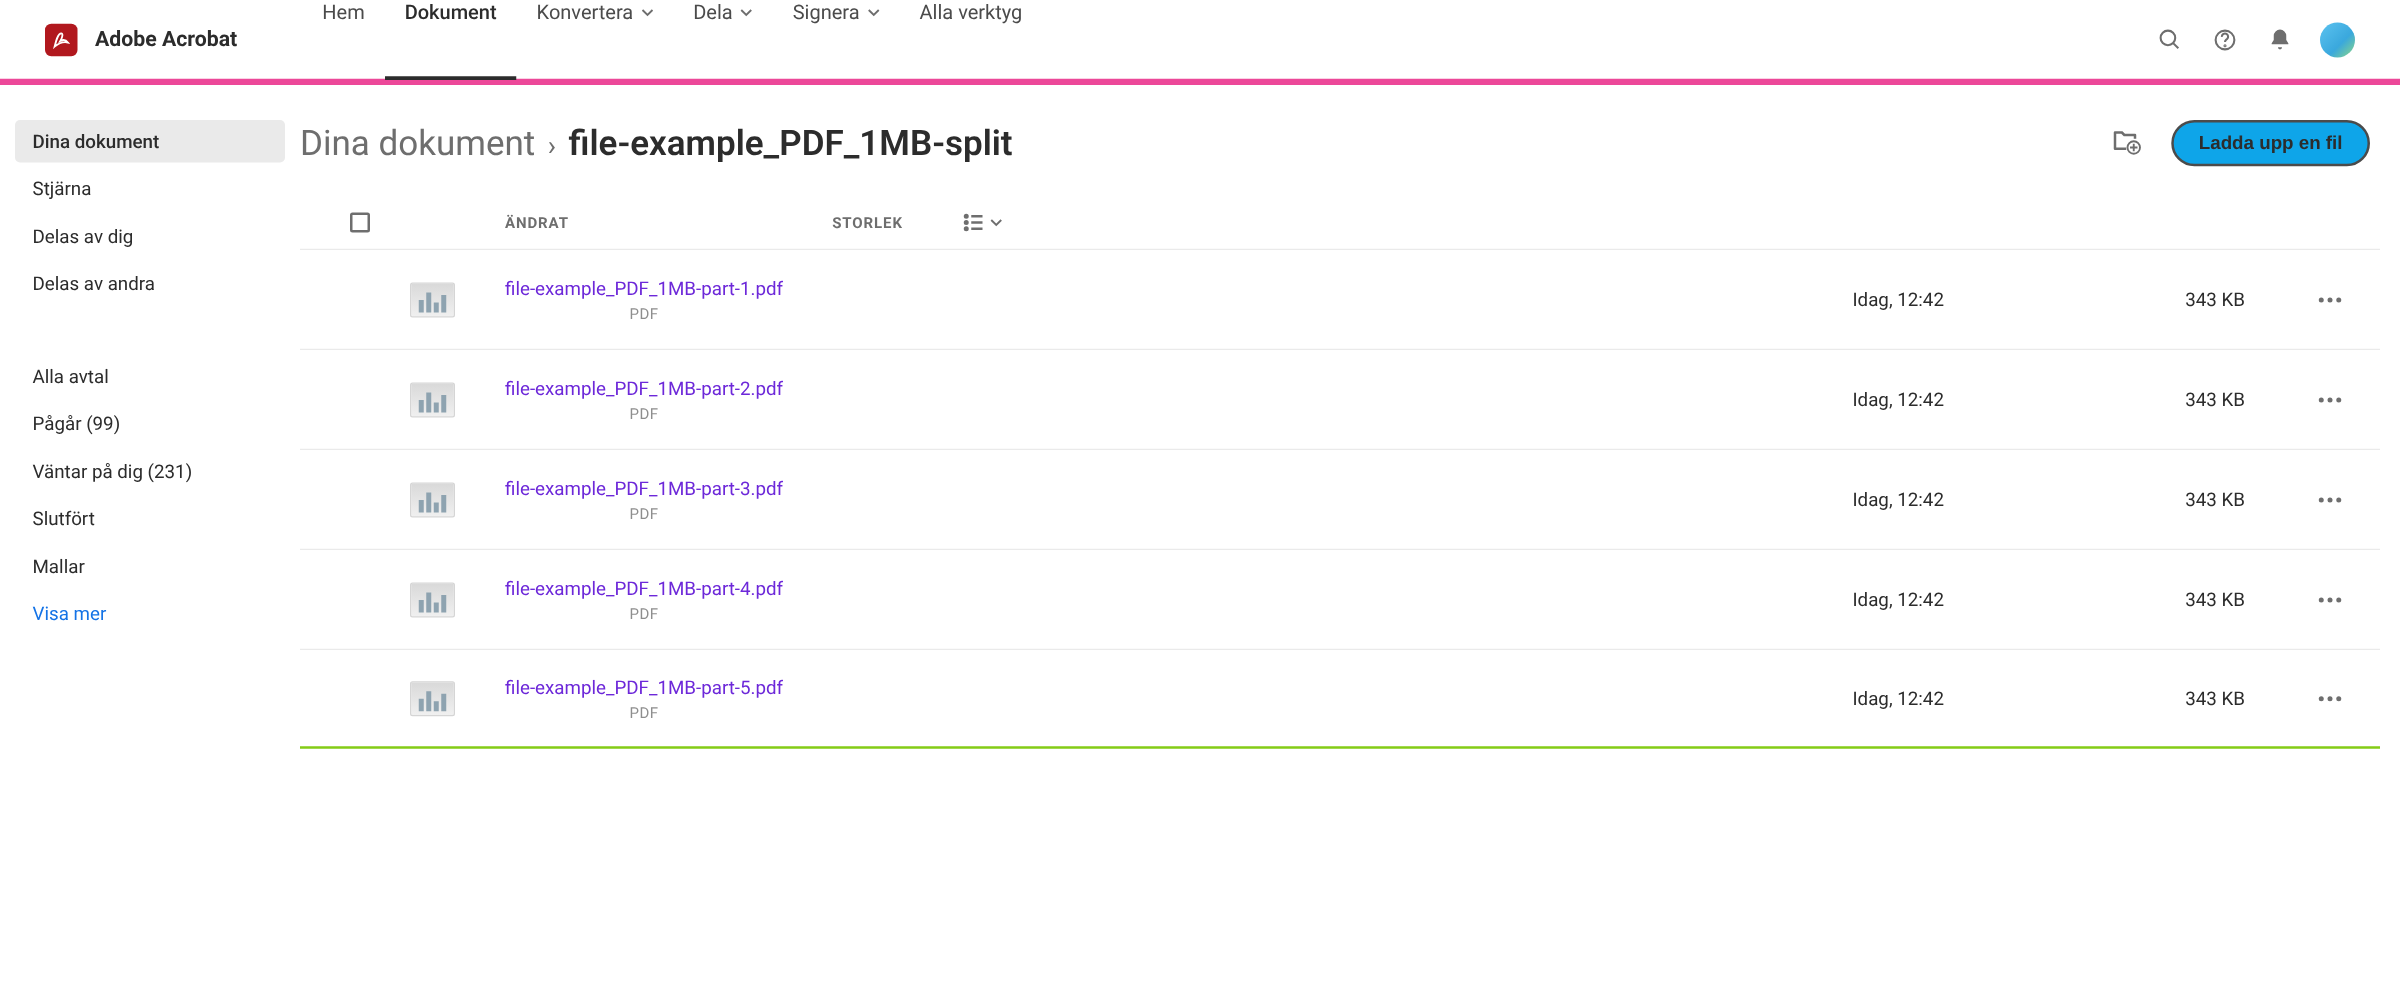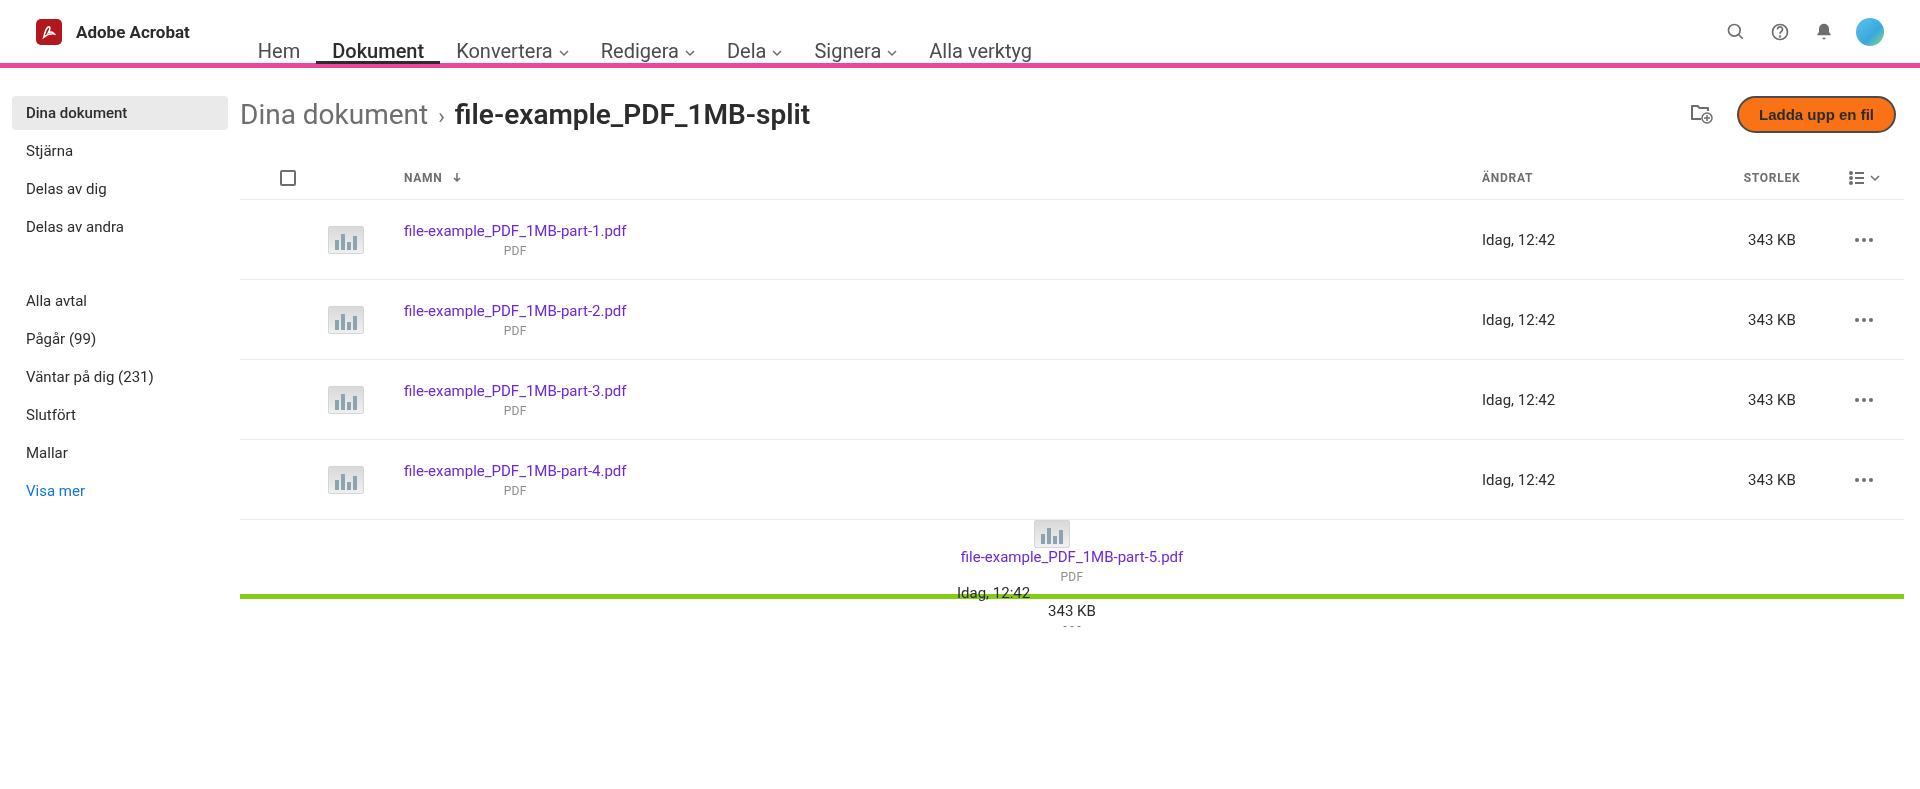--- a/index.html
+++ b/index.html
@@ -4,21 +4,21 @@
 <style>
 * { margin: 0; padding: 0; box-sizing: border-box; }
 body { font-family: -apple-system, BlinkMacSystemFont, "Segoe UI", Roboto, Helvetica, Arial, sans-serif; background: #fff; color: #2c2c2c; }
 
 .topbar { display: flex; align-items: center; height: 68px; padding: 0 36px; border-bottom: 5px solid #ec4899; }
 .brand { display: flex; align-items: center; gap: 14px; }
 .brand-logo { width: 26px; height: 26px; background: #b1181e; border-radius: 5px; display: flex; align-items: center; justify-content: center; }
 .brand-logo svg { width: 16px; height: 16px; }
 .brand-name { font-size: 17px; font-weight: 700; color: #2c2c2c; }
 .nav { display: flex; align-items: stretch; margin-left: 52px; height: 100%; }
-.nav-item { display: flex; align-items: flex-end; padding: 0 16px; font-size: 20px; color: #4b4b4b; cursor: pointer; position: relative; gap: 6px; }
+.nav-item { display: flex; align-items: flex-start; padding: 0 16px; font-size: 16px; color: #4b4b4b; cursor: pointer; position: relative; gap: 6px; }
 .nav-item.active::after { content: ""; position: absolute; left: 0; right: 0; bottom: -1px; height: 3px; background: #2c2c2c; }
 .nav-item.active { color: #2c2c2c; font-weight: 500; }
 .chev { display: inline-block; }
 .topbar-right { margin-left: auto; display: flex; align-items: center; gap: 20px; }
 .icon-btn { width: 24px; height: 24px; display: flex; align-items: center; justify-content: center; color: #6e6e6e; cursor: pointer; }
 .avatar { width: 28px; height: 28px; border-radius: 50%; background: linear-gradient(135deg, #5cc3f0 0%, #3aa8dd 60%, #8dd985 100%); }
 
 .layout { display: flex; }
 .sidebar { width: 240px; padding: 28px 12px; flex-shrink: 0; }
 .side-group { margin-bottom: 40px; }
@@ -26,36 +26,36 @@
 .side-item.active { background: #eaeaea; font-weight: 500; }
 .side-item.link { color: #1473e6; }
 
 .main { flex: 1; padding: 28px 16px 28px 0; }
 .main-header { display: flex; align-items: center; margin-bottom: 24px; padding-right: 8px; }
 .crumbs { display: flex; align-items: baseline; gap: 10px; font-size: 28px; }
 .crumb-parent { color: #6e6e6e; cursor: pointer; }
 .crumb-sep { color: #6e6e6e; font-size: 22px; }
 .crumb-current { color: #2c2c2c; font-weight: 600; }
 .main-header-actions { margin-left: auto; display: flex; align-items: center; gap: 24px; }
-.btn-outline { border: 2px solid #4b4b4b; background: #f97316; color: #2c2c2c; border-radius: 24px; padding: 8px 20px; font-size: 15px; font-weight: 600; cursor: pointer; }
+.btn-outline { border: 2px solid #4b4b4b; background: #0ea5e9; color: #2c2c2c; border-radius: 24px; padding: 8px 20px; font-size: 15px; font-weight: 600; cursor: pointer; }
 .folder-add-icon { color: #6e6e6e; cursor: pointer; }
 
 .table-head { display: flex; align-items: center; height: 42px; padding: 0 8px; color: #6e6e6e; font-size: 12px; font-weight: 700; letter-spacing: 0.06em; }
 .col-check { width: 80px; display: flex; align-items: center; justify-content: center; }
 .col-thumb { width: 76px; }
 .col-name { flex: 1; display: flex; align-items: center; gap: 8px; }
 .col-mod { width: 230px; }
 .col-size { width: 120px; text-align: center; }
 .col-menu { width: 64px; display: flex; align-items: center; justify-content: center; }
 .checkbox { width: 16px; height: 16px; border: 2px solid #6e6e6e; border-radius: 2px; cursor: pointer; }
 .sort-arrow { color: #6e6e6e; }
 .view-toggle { display: flex; align-items: center; gap: 4px; cursor: pointer; color: #6e6e6e; }
 
 .row { display: flex; align-items: center; height: 80px; border-top: 1px solid #eaeaea; padding: 0 8px; }
-.row:last-child { border-bottom: 5px solid #84cc16; flex-direction: column; }
+.row:last-child { border-bottom: 2px solid #84cc16; }
 .thumb { width: 36px; height: 28px; background: linear-gradient(#d9d9d9, #f0f0f0); border: 1px solid #d5d5d5; display: flex; align-items: flex-end; justify-content: center; gap: 2px; padding: 3px; border-radius: 2px; }
 .thumb span { width: 4px; background: #8ea3b0; }
 .thumb span:nth-child(1){height:10px} .thumb span:nth-child(2){height:16px} .thumb span:nth-child(3){height:8px} .thumb span:nth-child(4){height:14px}
 .file-name { font-size: 15px; color: #6d28d9; margin-bottom: 4px; }
 .file-type { font-size: 12px; color: #8e8e8e; letter-spacing: 0.03em; text-align: center; }
 .row .col-mod, .row .col-size { font-size: 15px; color: #2c2c2c; }
 .more-btn { display: flex; gap: 3px; cursor: pointer; padding: 6px; }
 .more-btn span { width: 4px; height: 4px; border-radius: 50%; background: #6e6e6e; }
 </style>
 </head>
@@ -77,26 +77,20 @@
     <div class="nav-item active">
         <span>Dokument</span>
       </div>
     <div class="nav-item">
         <span>Konvertera</span>
         <span class="chev"><svg width="10" height="10" viewBox="0 0 10 10">
             <path d="M1 3l4 4 4-4" fill="none" stroke="#6e6e6e" stroke-width="1.5"></path>
           </svg></span>
       </div>
     <div class="nav-item">
-        <span>Redigera</span>
-        <span class="chev"><svg width="10" height="10" viewBox="0 0 10 10">
-            <path d="M1 3l4 4 4-4" fill="none" stroke="#6e6e6e" stroke-width="1.5"></path>
-          </svg></span>
-      </div>
-    <div class="nav-item">
         <span>Dela</span>
         <span class="chev"><svg width="10" height="10" viewBox="0 0 10 10">
             <path d="M1 3l4 4 4-4" fill="none" stroke="#6e6e6e" stroke-width="1.5"></path>
           </svg></span>
       </div>
     <div class="nav-item">
         <span>Signera</span>
         <span class="chev"><svg width="10" height="10" viewBox="0 0 10 10">
             <path d="M1 3l4 4 4-4" fill="none" stroke="#6e6e6e" stroke-width="1.5"></path>
           </svg></span>
@@ -183,26 +177,20 @@
         </div>
         <button class="btn-outline">Ladda upp en fil</button>
       </div>
     </div>
 
     <div class="table-head">
       <div class="col-check">
           <div class="checkbox"></div>
         </div>
       <div class="col-thumb"></div>
-      <div class="col-name">
-        <span>NAMN</span>
-        <span class="sort-arrow"><svg width="12" height="12" viewBox="0 0 12 12">
-              <path d="M6 2v8M3 7l3 3 3-3" fill="none" stroke="currentColor" stroke-width="1.5"></path>
-            </svg></span>
-      </div>
       <div class="col-mod"><span>ÄNDRAT</span></div>
       <div class="col-size"><span>STORLEK</span></div>
       <div class="col-menu">
         <div class="view-toggle">
           <svg width="18" height="18" viewBox="0 0 18 18" fill="none" stroke="#6e6e6e" stroke-width="2">
               <circle cx="3" cy="4" r="1" fill="#6e6e6e"></circle>
               <line x1="7" y1="4" x2="16" y2="4"></line>
               <circle cx="3" cy="9" r="1" fill="#6e6e6e"></circle>
               <line x1="7" y1="9" x2="16" y2="9"></line>
               <circle cx="3" cy="14" r="1" fill="#6e6e6e"></circle>

